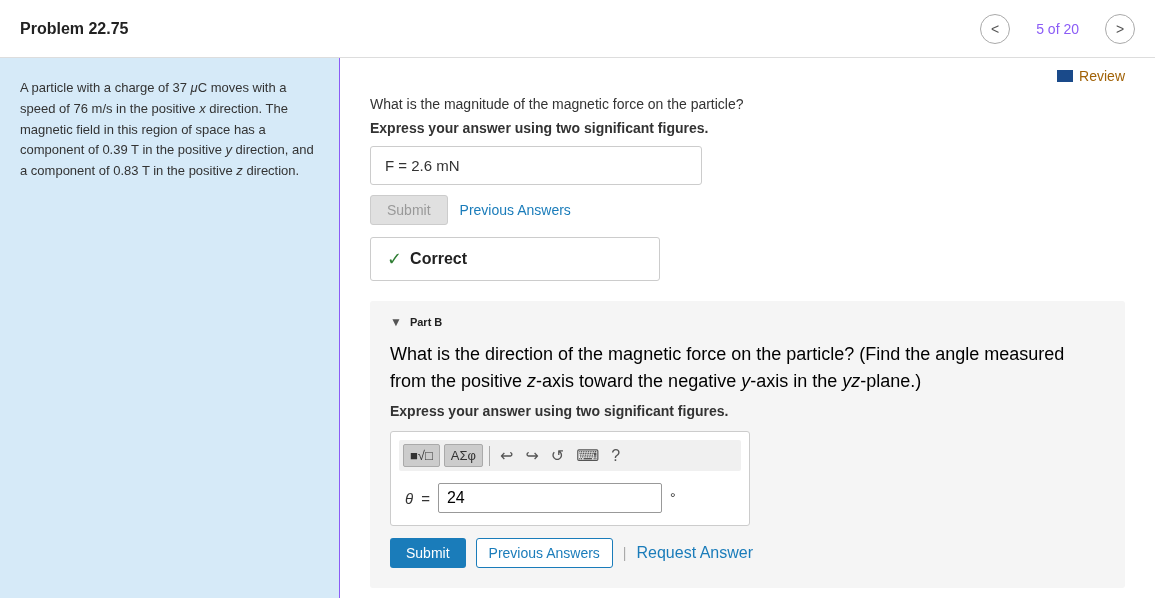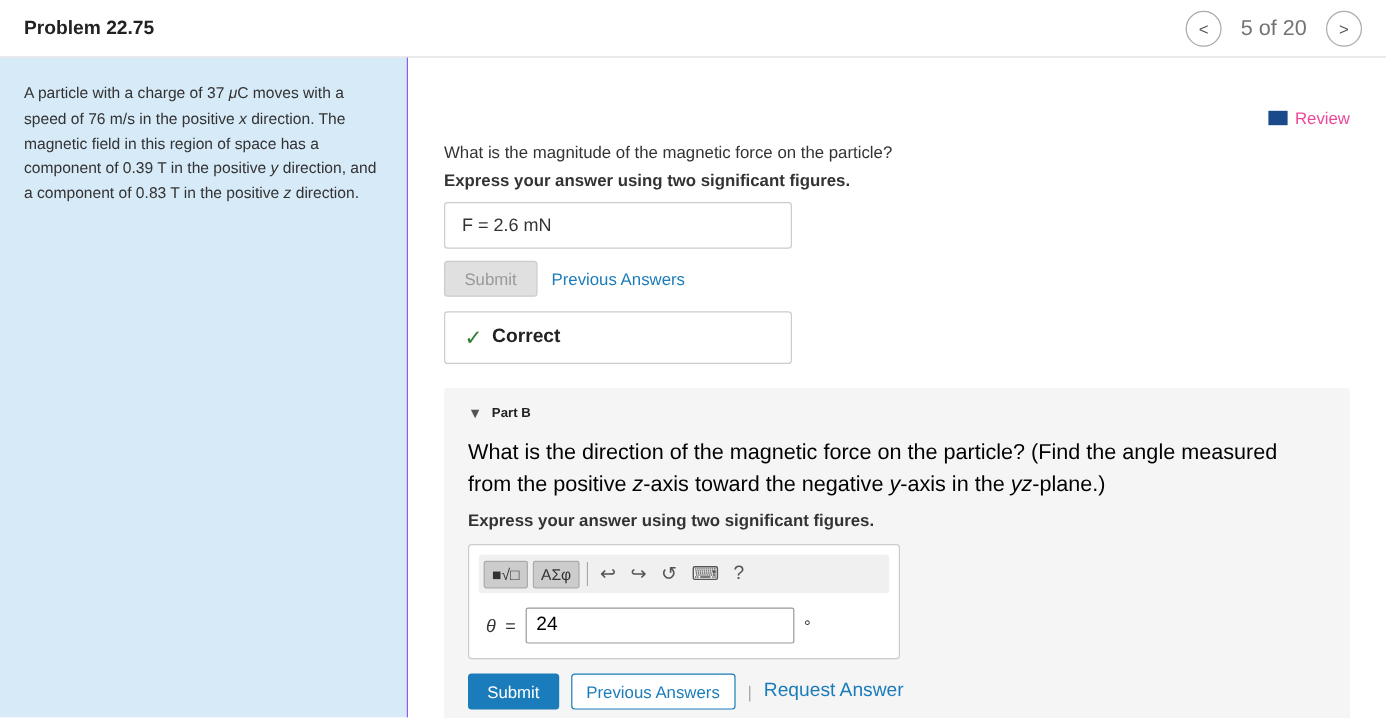--- a/index.html
+++ b/index.html
@@ -13,21 +13,21 @@
       overflow: hidden;
     }
 
     
     .header {
       display: flex;
       align-items: center;
       justify-content: space-between;
       padding: 10px 20px;
       border-bottom: 1px solid #ddd;
-      height: 48px;
+      height: 58px;
     }
     .header-title {
       font-size: 16px;
       font-weight: bold;
       color: #222;
     }
     .header-nav {
       display: flex;
       align-items: center;
       gap: 8px;
@@ -39,23 +39,23 @@
       border: 1px solid #aaa;
       background: #fff;
       cursor: pointer;
       display: flex;
       align-items: center;
       justify-content: center;
       font-size: 14px;
       color: #555;
     }
     .page-counter {
-      font-size: 18px;
-      color: #737373;
-      margin: 0 8px;
+      font-size: 14px;
+      color: #8b5cf6;
+      margin: 0 18px;
     }
 
     
     .main-layout {
       display: flex;
       height: calc(598px - 48px);
     }
 
     
     .left-panel {
@@ -82,25 +82,24 @@
     
     .review-bar {
       display: flex;
       justify-content: flex-end;
       margin-bottom: 12px;
     }
     .review-link {
       display: flex;
       align-items: center;
       gap: 6px;
-      color: #ec4899;
+      color: #a16207;
       font-size: 14px;
       cursor: pointer;
       text-decoration: none;
-      margin-top: 32px;
     }
     .review-icon {
       width: 16px;
       height: 12px;
       background: #1a4a8a;
       display: inline-block;
     }
 
     
     .part-a-area {
@@ -117,21 +116,21 @@
       margin-bottom: 10px;
     }
 
     
     .answer-box {
       border: 1px solid #ccc;
       padding: 10px 14px;
       border-radius: 3px;
       font-size: 15px;
       color: #333;
-      width: 290px;
+      width: 332px;
       margin-bottom: 10px;
       background: #fff;
     }
 
     
     .submit-row {
       display: flex;
       align-items: center;
       gap: 12px;
       margin-bottom: 12px;

